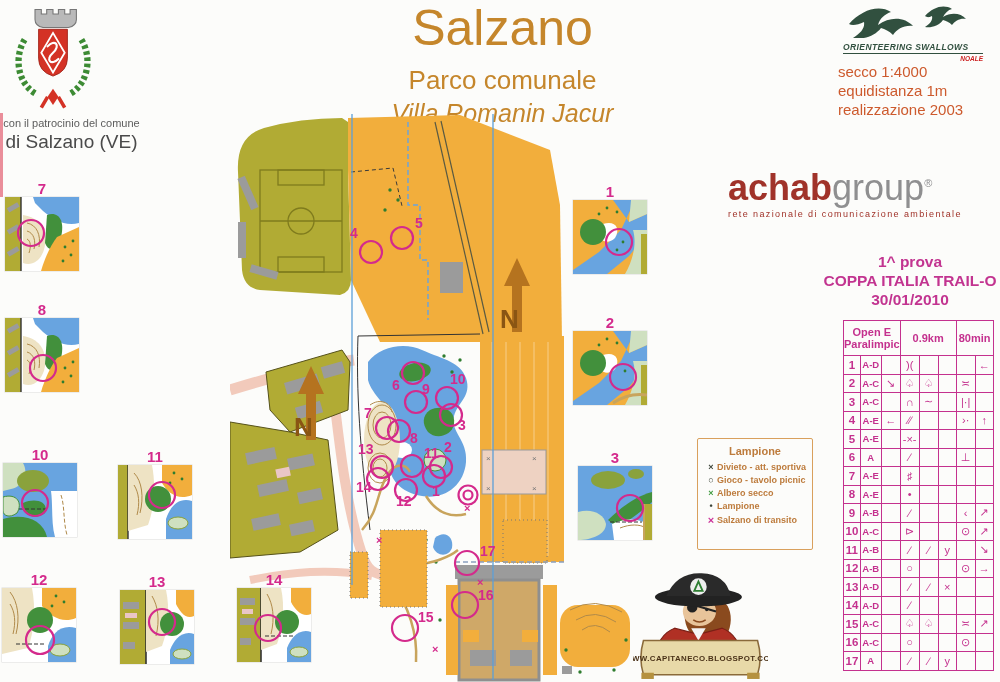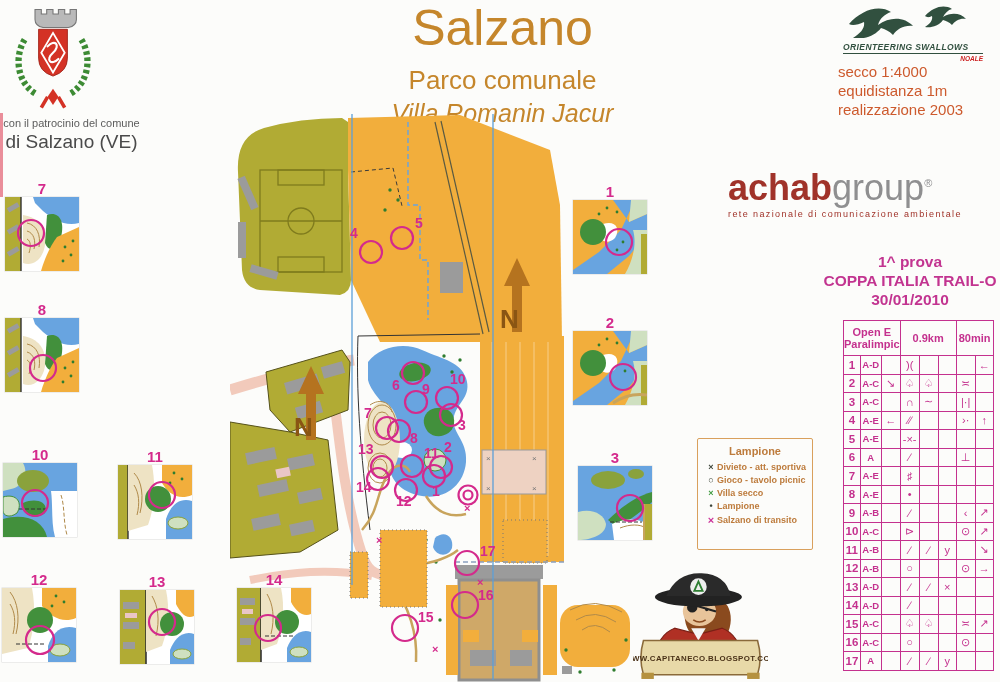--- a/index.html
+++ b/index.html
@@ -326,21 +326,21 @@
     <div class="litem">
       <span class="sym sym-dark">×</span>
       <span class="lab">Divieto - att. sportiva</span>
       </div>
     <div class="litem">
       <span class="sym sym-dark">○</span>
       <span class="lab">Gioco - tavolo picnic</span>
       </div>
     <div class="litem">
       <span class="sym sym-green">×</span>
-      <span class="lab">Villa secco</span>
+      <span class="lab">Albero secco</span>
       </div>
     <div class="litem">
       <span class="sym sym-dark">•</span>
       <span class="lab">Lampione</span>
       </div>
     <div class="litem">
       <span class="sym sym-mag">×</span>
       <span class="lab">Salzano di transito</span>
       </div>
   </div>

